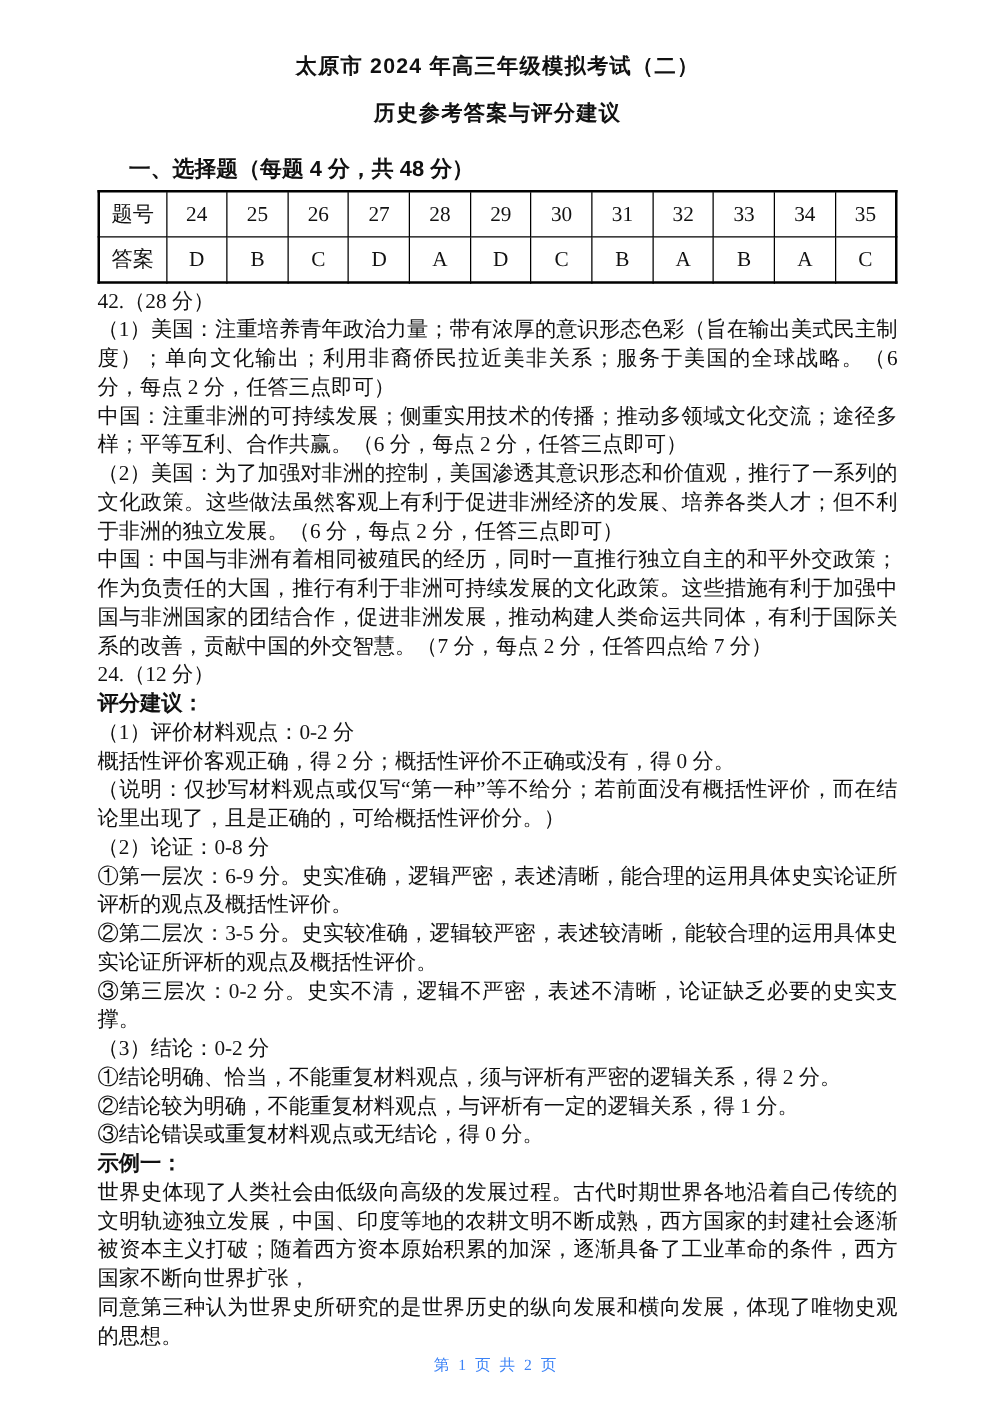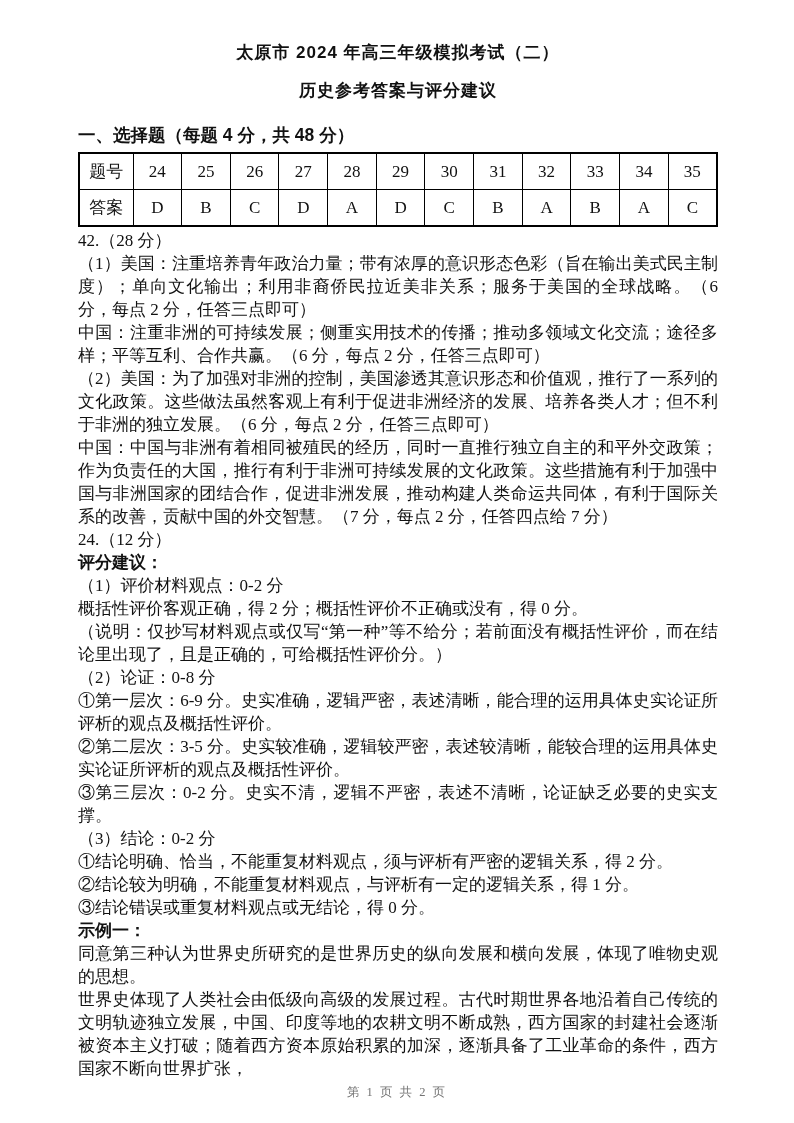--- a/index.html
+++ b/index.html
@@ -22,21 +22,21 @@
     font-size: 17px;
     line-height: 38px;
     letter-spacing: 1px;
   }
   .sec-heading {
     font-family: "Liberation Sans", "DejaVu Sans", sans-serif;
     font-weight: bold;
     font-size: 17.5px;
     line-height: 26px;
   }
-  .sec1-heading { margin-top: 12px; }
+  .sec1-heading { margin-top: 12px; margin-left: 25px; }
   .sec2-heading { margin-top: 13px; }
   table.answer-table {
     width: 100%;
     border-collapse: collapse;
     border: 2px solid #000;
     margin-top: 4px;
     table-layout: fixed;
   }
   table.answer-table td {
     border: 1.5px solid #000;
@@ -62,21 +62,21 @@
     margin: 0;
   }
   .footer {
     position: absolute;
     left: 0;
     right: 0;
     top: 1084px;
     text-align: center;
     font-size: 12.5px;
     letter-spacing: 2px;
-    color: #737373;
+    color: #3b82f6;
   }
 </style>
 </head>
 <body>
 
 <div class="page">
 
   <div class="title-block">
     <div class="title-line">太原市 2024 年高三年级模拟考试（二）</div>
     <div class="title-line">历史参考答案与评分建议</div>
@@ -150,21 +150,21 @@
     <p>（2）论证：0-8 分</p>
     <p>①第一层次：6-9 分。史实准确，逻辑严密，表述清晰，能合理的运用具体史实论证所评析的观点及概括性评价。</p>
     <p>②第二层次：3-5 分。史实较准确，逻辑较严密，表述较清晰，能较合理的运用具体史实论证所评析的观点及概括性评价。</p>
     <p>③第三层次：0-2 分。史实不清，逻辑不严密，表述不清晰，论证缺乏必要的史实支撑。</p>
     <p>（3）结论：0-2 分</p>
     <p>①结论明确、恰当，不能重复材料观点，须与评析有严密的逻辑关系，得 2 分。</p>
     <p>②结论较为明确，不能重复材料观点，与评析有一定的逻辑关系，得 1 分。</p>
     <p>③结论错误或重复材料观点或无结论，得 0 分。</p>
 
     <p class="inline-heading">示例一：</p>
+    <p>世界史体现了人类社会由低级向高级的发展过程。古代时期世界各地沿着自己传统的文明轨迹独立发展，中国、印度等地的农耕文明不断成熟，西方国家的封建社会逐渐被资本主义打破；随着西方资本原始积累的加深，逐渐具备了工业革命的条件，西方国家不断向世界扩张，</p>
     <p>同意第三种认为世界史所研究的是世界历史的纵向发展和横向发展，体现了唯物史观的思想。</p>
-    <p>世界史体现了人类社会由低级向高级的发展过程。古代时期世界各地沿着自己传统的文明轨迹独立发展，中国、印度等地的农耕文明不断成熟，西方国家的封建社会逐渐被资本主义打破；随着西方资本原始积累的加深，逐渐具备了工业革命的条件，西方国家不断向世界扩张，</p>
   </div>
 
   <div class="footer">
     <span>第 1 页 共 2 页</span>
   </div>
 
 </div>
 
 </body></html>

